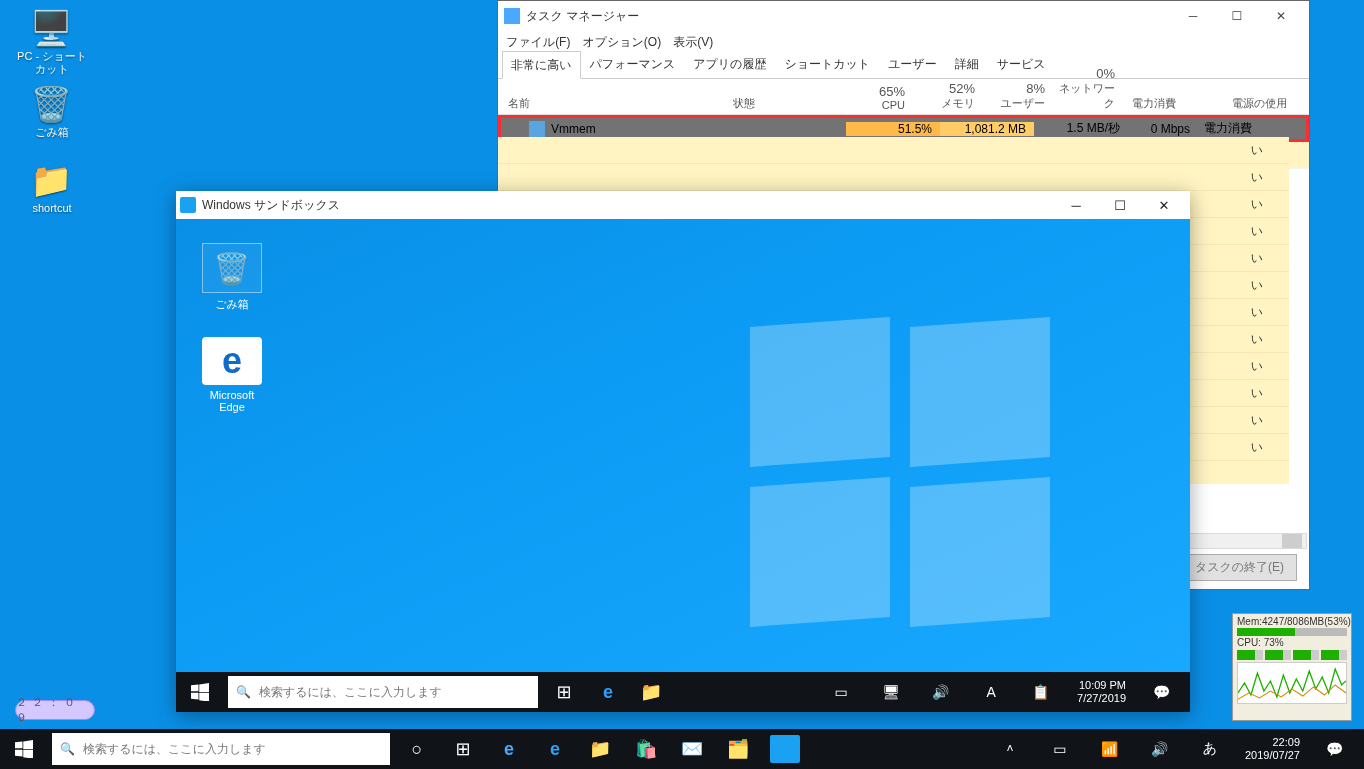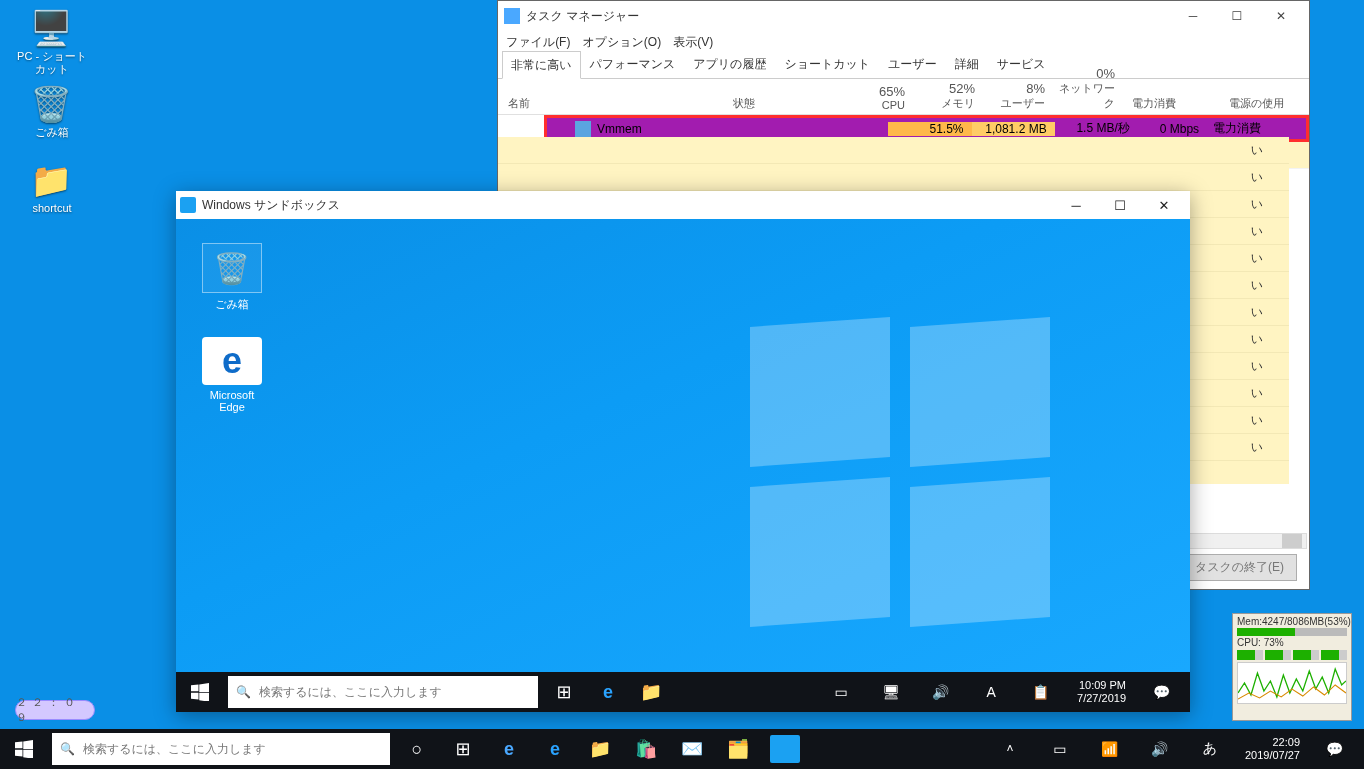--- a/index.html
+++ b/index.html
@@ -23,30 +23,30 @@
 .tm-menu span { cursor:pointer; }
 .tm-tabs { height:26px; display:flex; border-bottom:1px solid #ccc; font-size:12px; align-items:flex-end; padding-left:4px; }
 .tm-tab { padding:5px 8px 4px 8px; border:1px solid transparent; cursor:pointer; color:#333; }
 .tm-tab.active { border:1px solid #ccc; border-bottom:1px solid #fff; background:#fff; position:relative; top:1px; }
 .tm-cols { height:36px; display:flex; border-bottom:1px solid #e0e0e0; font-size:11px; color:#555; align-items:flex-end; padding-bottom:3px; }
 .tm-cols .c-name { width:235px; padding-left:10px; }
 .tm-cols .c-state { width:110px; }
 .tm-cols .c-num { width:70px; text-align:right; padding-right:8px; display:flex; flex-direction:column; align-items:flex-end; }
 .tm-cols .c-net { width:70px; text-align:right; padding-right:8px; display:flex; flex-direction:column; align-items:flex-end; }
 .tm-cols .c-pow { width:100px; padding-left:6px; display:flex; flex-direction:row; }
-.tm-cols .c-pow2 { flex:1; padding-left:6px; display:flex; flex-direction:column; }
+.tm-cols .c-pow2 { flex:1; padding-left:6px; display:flex; flex-direction:row; }
 .tm-cols .pct { font-size:13px; }
 .tm-row { height:27px; display:flex; align-items:center; font-size:12px; border-bottom:1px solid #f3f3f3; }
-.tm-row.vmmem { border:3px solid #ff2e2e; background:#a21caf;margin-left:46px; }
+.tm-row.vmmem { border:3px solid #ff2e2e; background:#737373; }
 .tm-row.dns { background:#fff4c2; }
 .tm-row .c-name { width:235px; padding-left:28px; display:flex; align-items:center; gap:6px; }
 .tm-row .expand { position:absolute; margin-left:-20px; color:#888; font-size:10px; }
 .tm-row .pi { width:16px;height:16px;background:#5aa4e0;display:inline-block; }
 .tm-row .c-state { width:110px; }
-.tm-row .c-num { width:84px; text-align:right; padding-right:8px; }
+.tm-row .c-num { width:94px; text-align:right; padding-right:8px; }
 .tm-row .c-net { width:70px; text-align:right; padding-right:8px; }
 .tm-row .c-pow { width:100px; padding-left:6px; }
 .tm-row .c-pow2 { flex:1; }
 .tm-row.vmmem .cpu { background:#ffb84a; }
 .tm-row.vmmem .mem { background:#ffcc66; }
 .tm-row.dns .cpu, .tm-row.dns .mem { background:#fff4c2; }
 .tm-body { position:relative; height:405px; }
 .tm-body .partial-rows { position:absolute; left:0; right:20px; top:58px; bottom:0; background:#fff4c2; overflow:hidden; }
 .tm-body .partial-rows .stub { height:27px; border-bottom:1px solid #f3e8b5; display:flex; align-items:center; justify-content:flex-end; padding-right:26px; font-size:12px; color:#333; }
 .tm-foot { position:absolute; bottom:8px; right:12px; }

